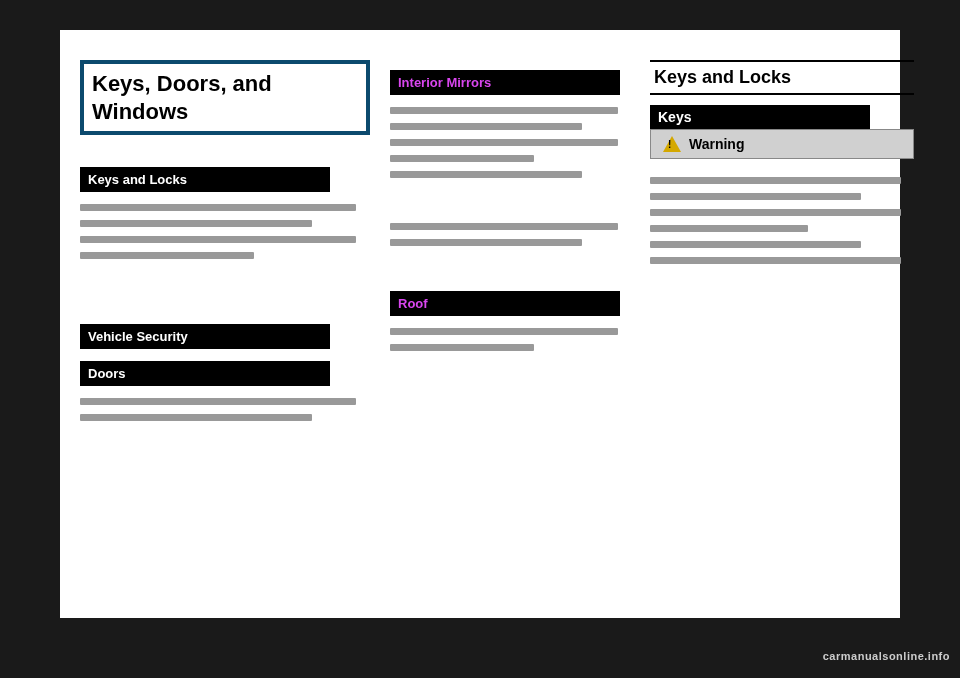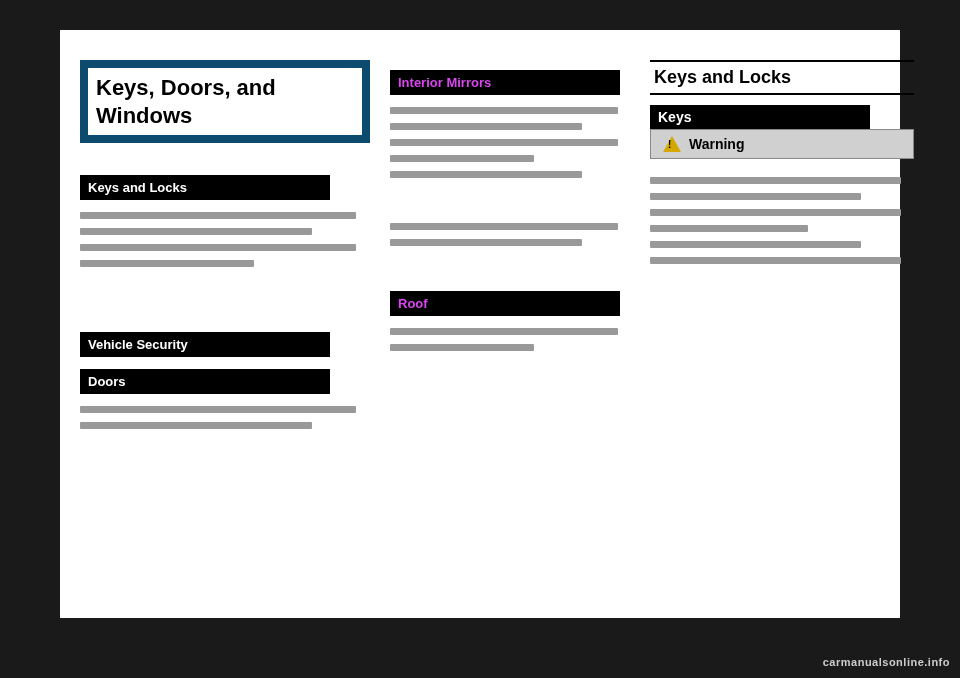--- a/index.html
+++ b/index.html
@@ -42,21 +42,21 @@
       flex: 1;
       padding-left: 10px;
     }
 
     
     .section-title {
       font-size: 22px;
       font-weight: bold;
       line-height: 1.25;
       margin-bottom: 14px;
-      border: 8px solid #0c4a6e;
+      border: 4px solid #0c4a6e;
       padding: 6px 8px;
       display: inline-block;
       background: #fff;
     }
 
     
     .subsection-label {
       background: #000;
       color: #fff;
       font-size: 13px;
@@ -129,21 +129,21 @@
     
     .body-lines {
       display: flex;
       flex-direction: column;
       gap: 4px;
     }
 
     
     .watermark {
       position: absolute;
-      bottom: 10px;
+      bottom: 16px;
       right: 10px;
       font-size: 11px;
       color: #ccc;
       font-weight: bold;
       letter-spacing: 0.5px;
     }
 
     
     .right-main-title {
       font-size: 18px;

